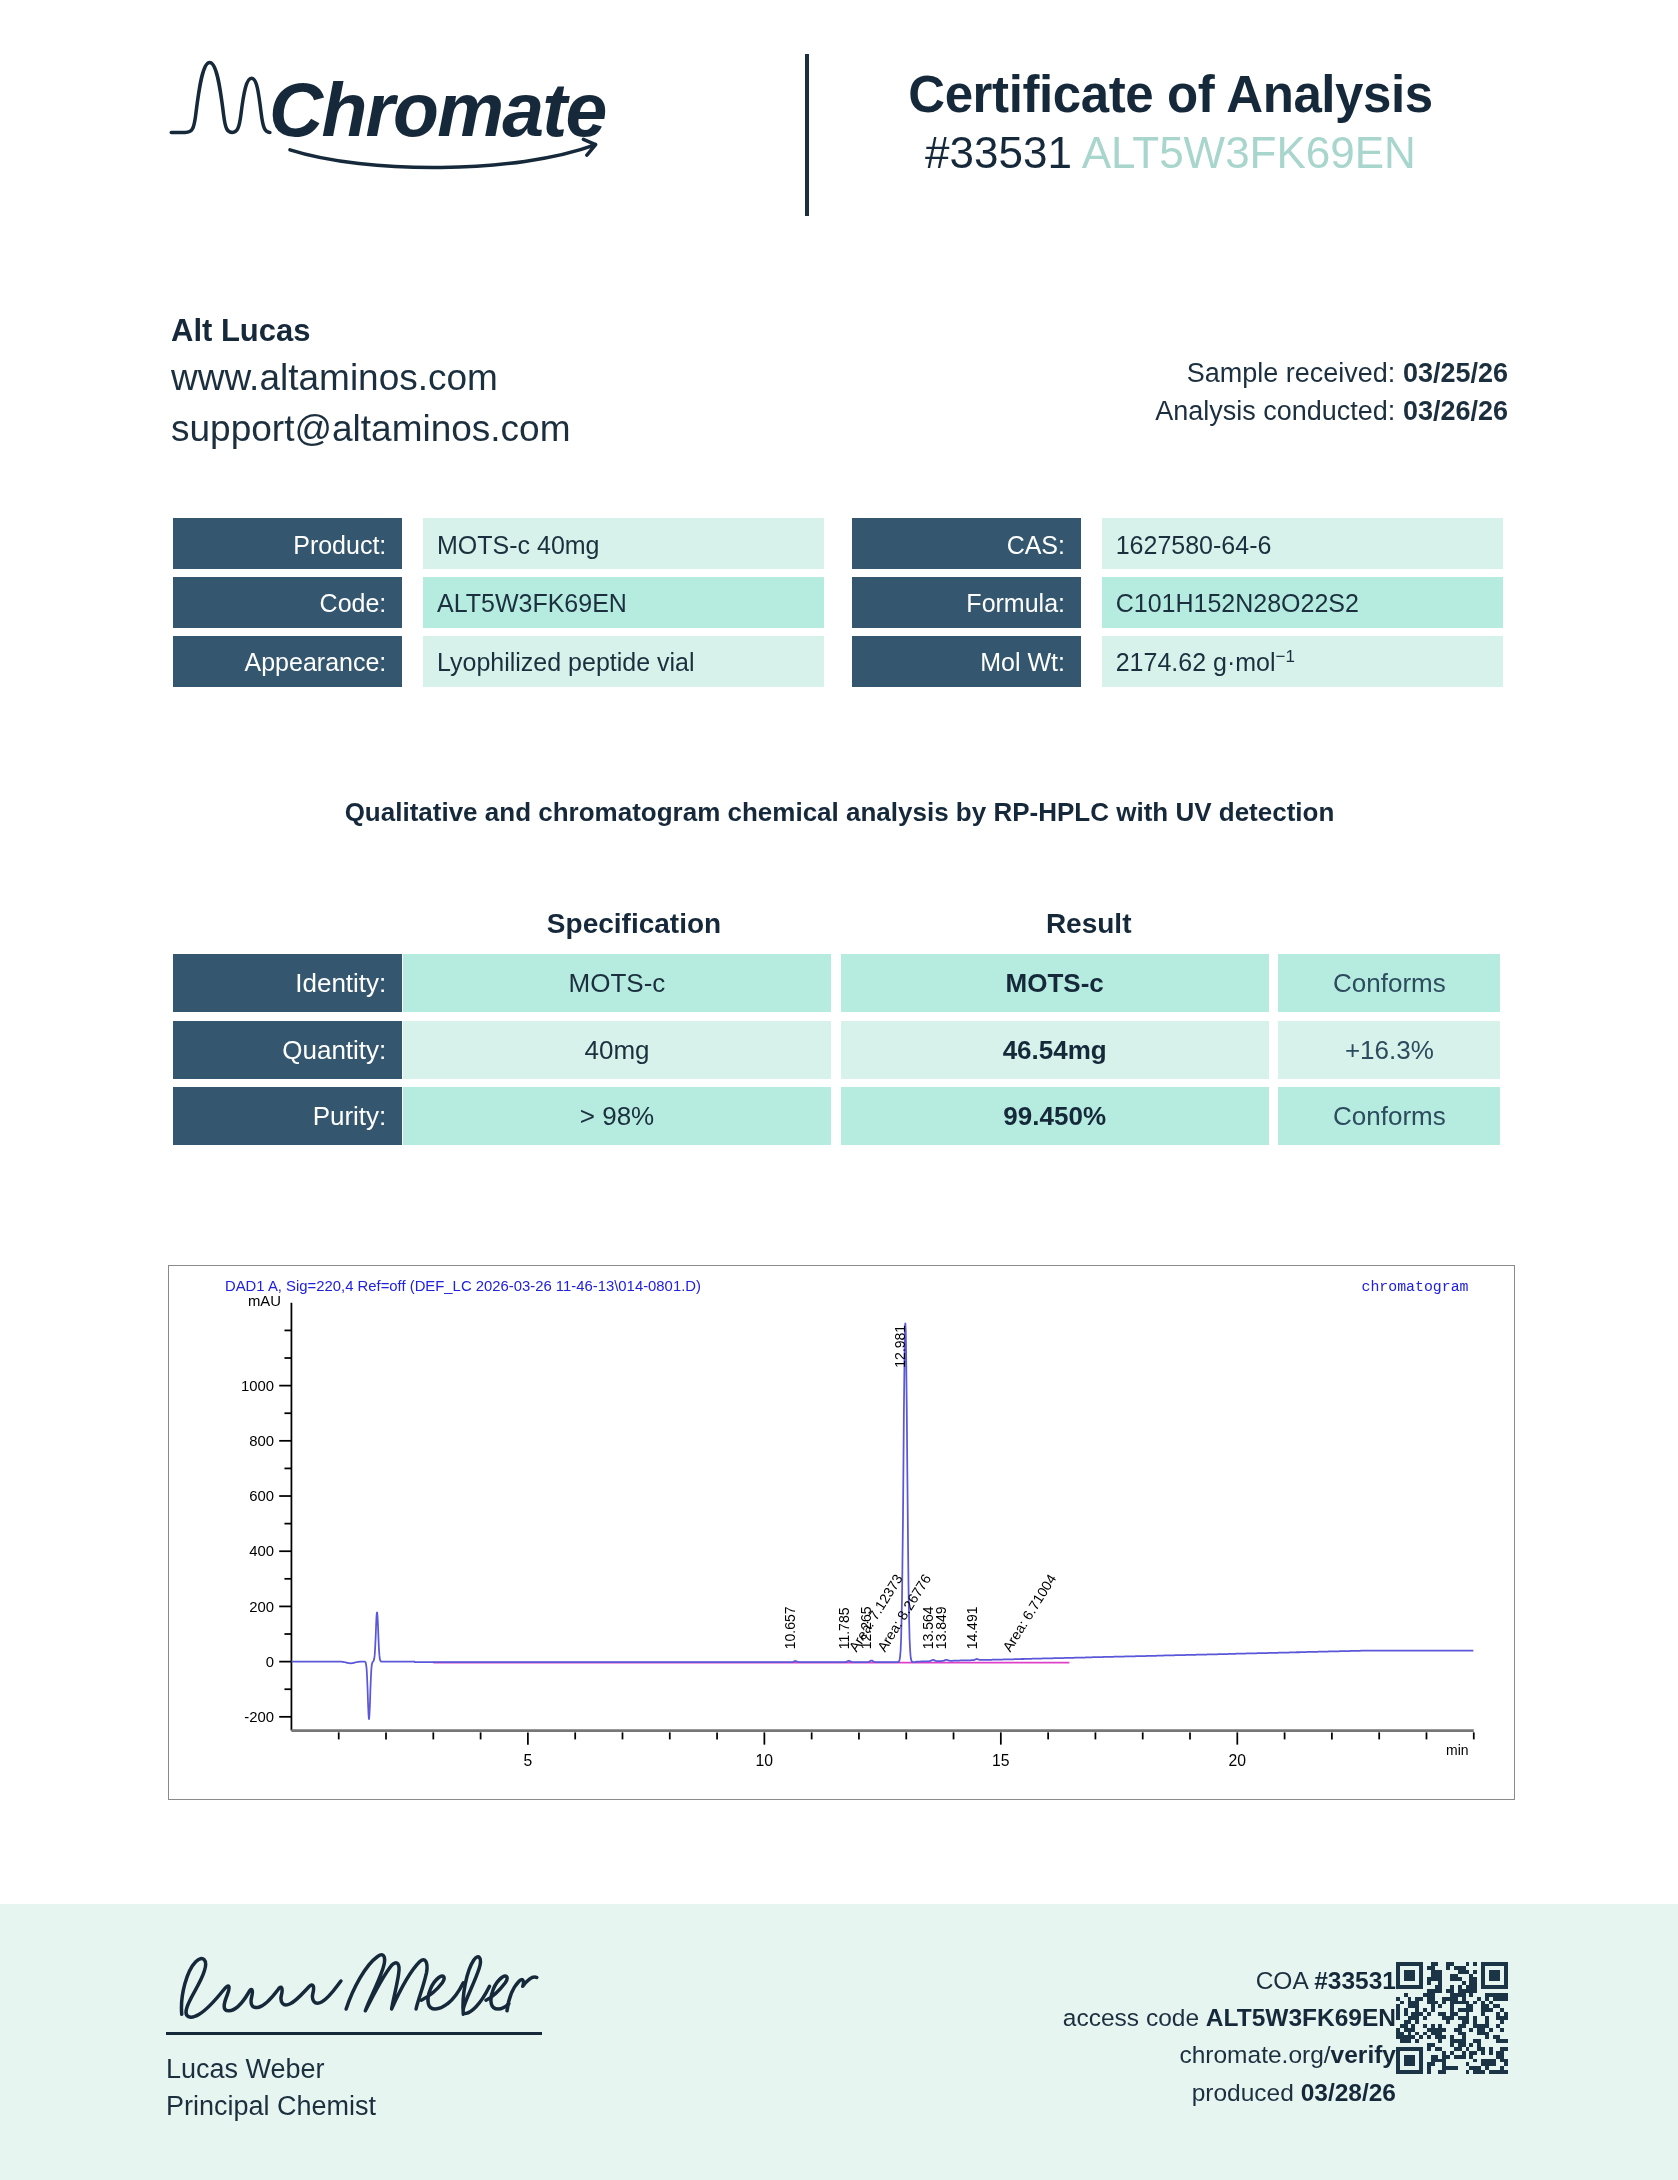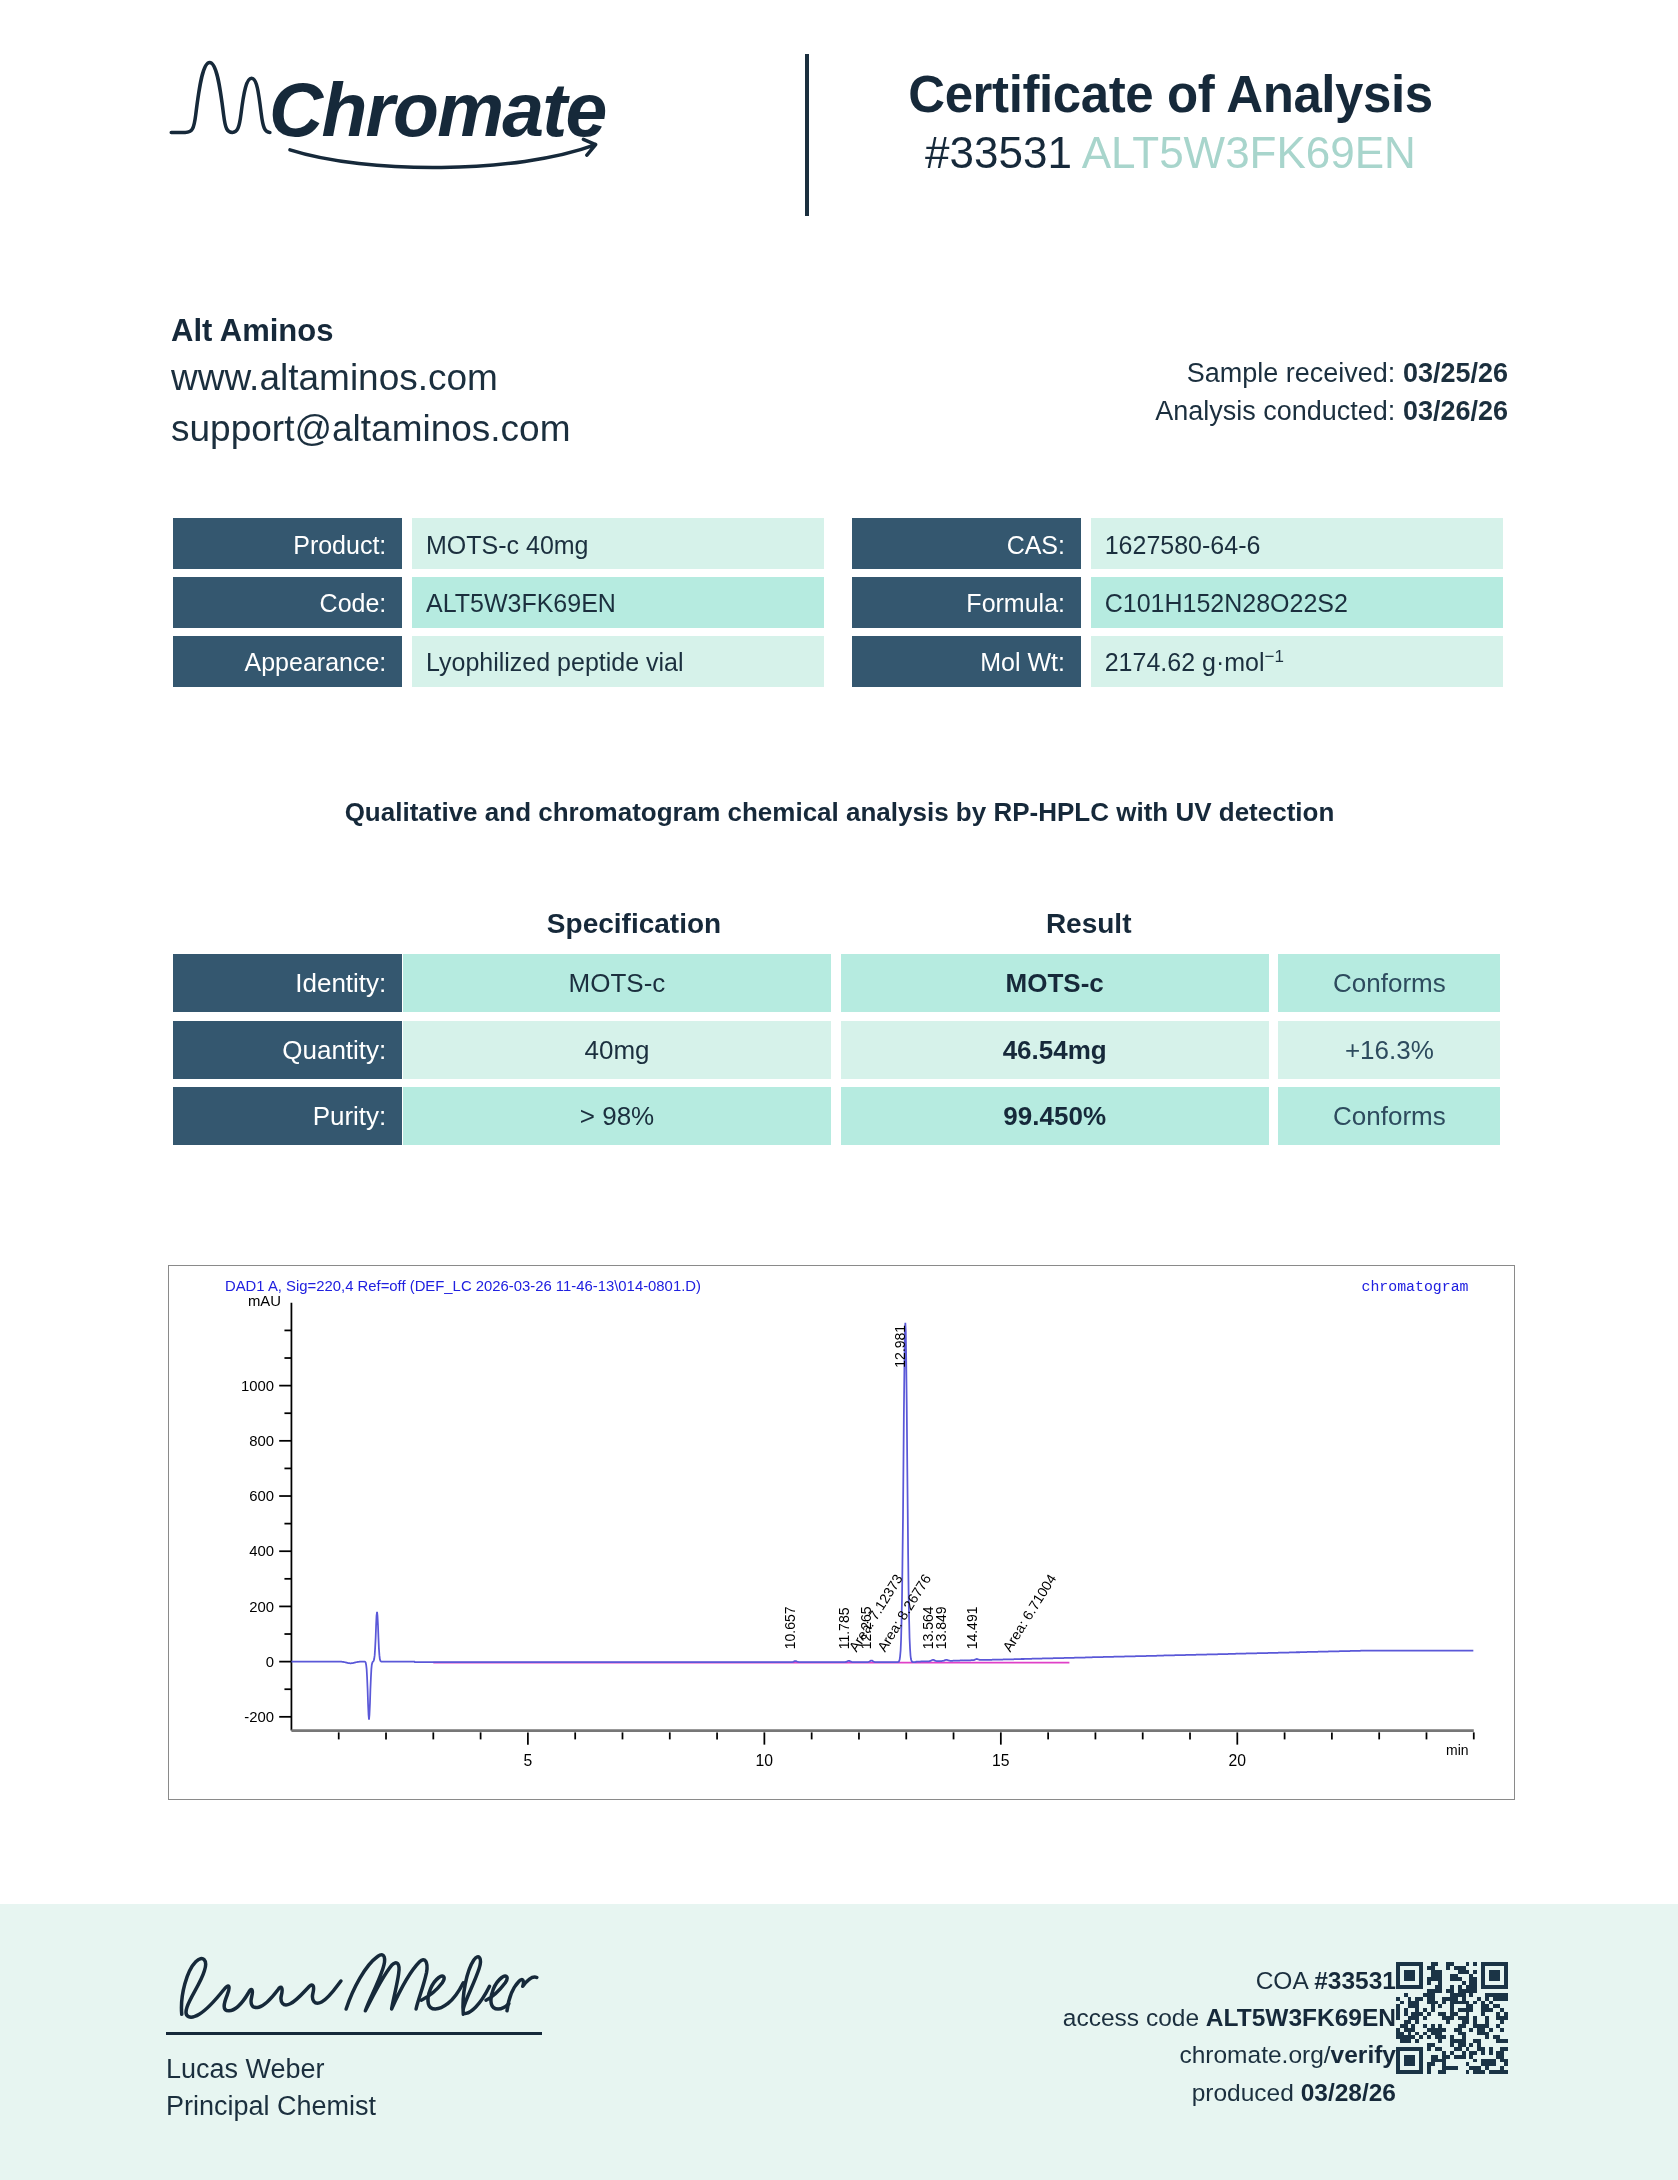--- a/index.html
+++ b/index.html
@@ -37,21 +37,21 @@
   .company-name { font-size: 31px; font-weight: bold; color: #16293a; line-height: 1.35; }
   .company-line { font-size: 37px; color: #1b2f3e; line-height: 1.38; }
 
   .dates { position: absolute; right: 171px; top: 354px; text-align: right; }
   .date-line { font-size: 27px; color: #1b2f3e; line-height: 1.42; white-space: nowrap; }
   .date-line b { font-weight: bold; }
 
   
   .info-table { position: absolute; left: 173px; top: 518px; width: 1333px; }
   .info-row { display: flex; gap: 8.7px; margin-bottom: 7.9px; }
-  .info-pair { display: flex; width: 651px; gap: 10px; }
+  .info-pair { display: flex; width: 651px; gap: 21px; }
   .info-pair + .info-pair { margin-left: 19px; }
   .info-key {
     width: 229px; background: #34576f; color: #ffffff;
     font-size: 25px; text-align: right; padding: 10.5px 15.7px 10.5px 0;
     line-height: 1.35; height: 51px;
   }
   .info-val {
     flex: 1; font-size: 25px; color: #1b2f3e;
     padding: 10.5px 0 10.5px 14px; line-height: 1.35; height: 51px;
   }
@@ -130,21 +130,21 @@
     <div class="header-text">
       <div class="coa-title">Certificate of Analysis</div>
       <div class="coa-subtitle">
         <span>#33531</span>
         <span class="code-accent">ALT5W3FK69EN</span>
       </div>
     </div>
   </div>
 
   <div class="company">
-    <div class="company-name">Alt Aminos</div>
+    <div class="company-name">Alt Lucas</div>
     <div class="company-line">www.altaminos.com</div>
     <div class="company-line">support@altaminos.com</div>
   </div>
 
   <div class="dates">
     <div class="date-line">
       <span>Sample received:</span>
       <b>03/25/26</b>
     </div>
     <div class="date-line">

